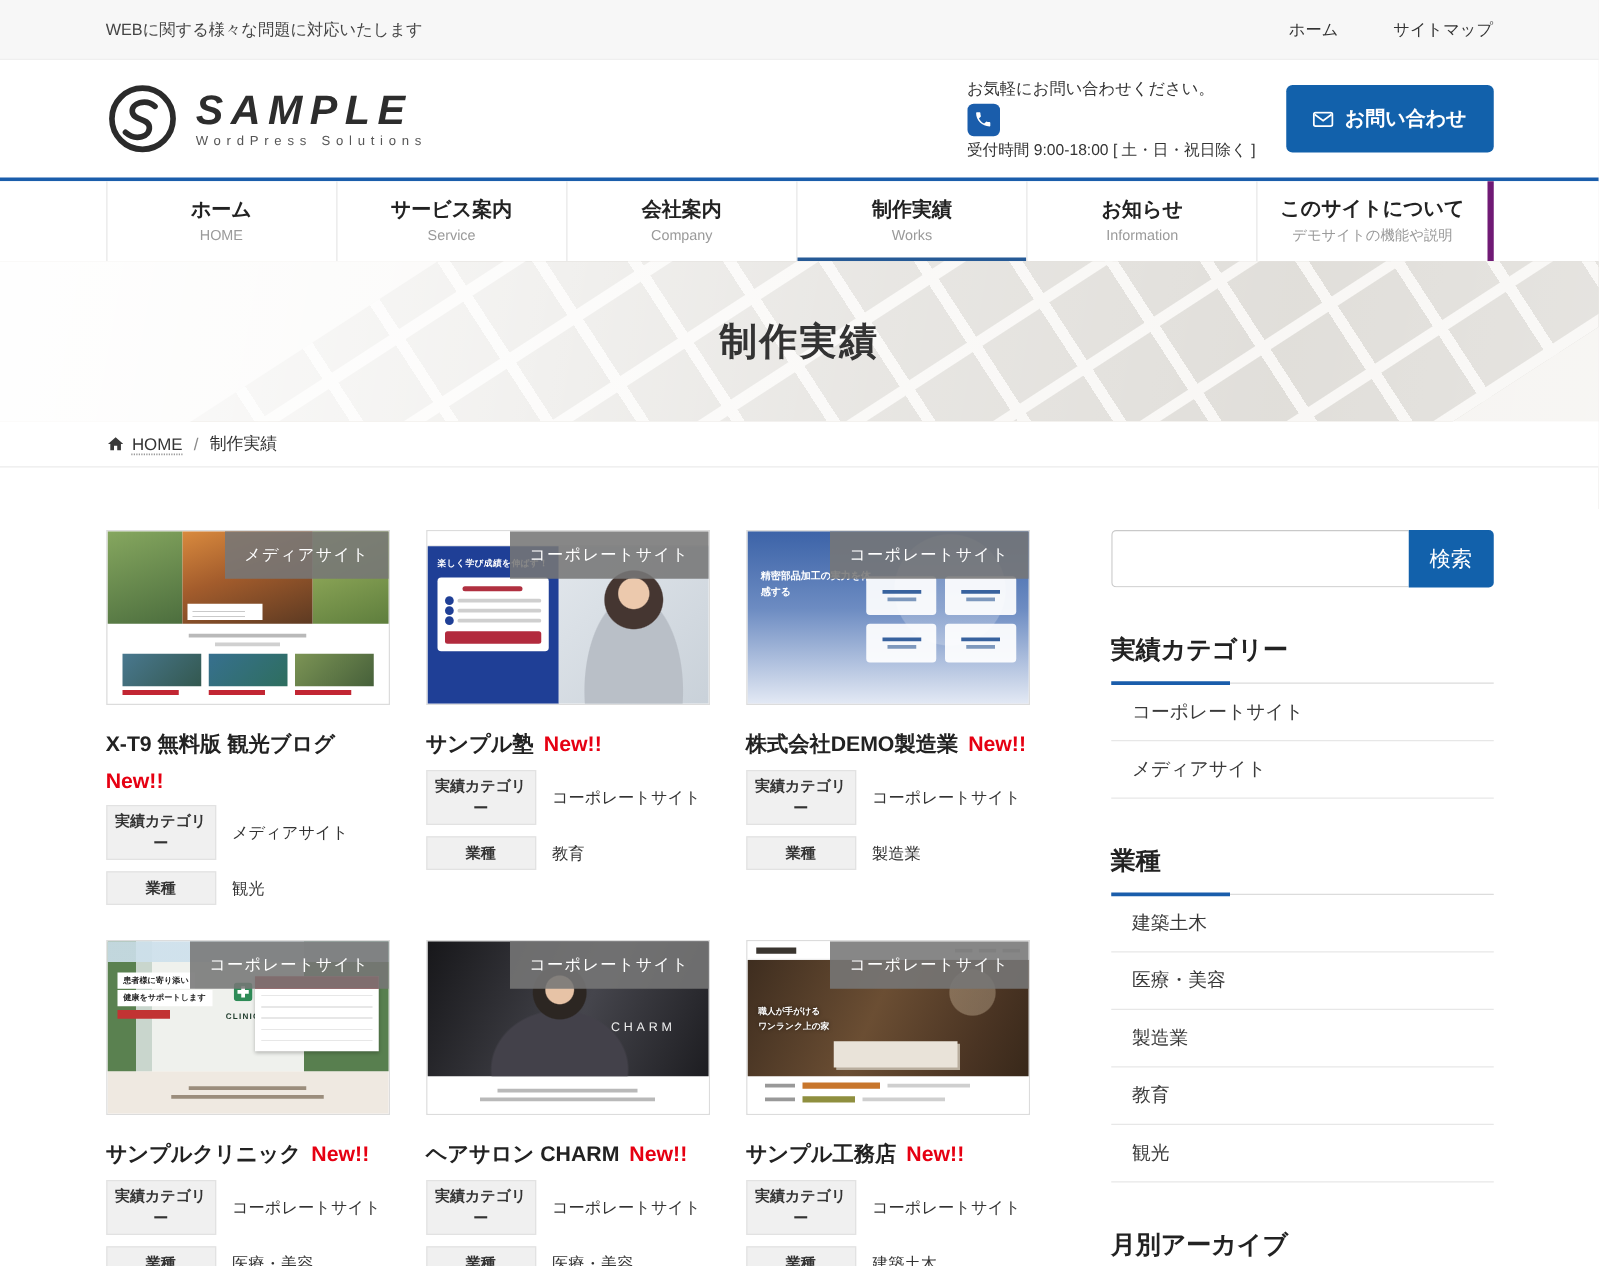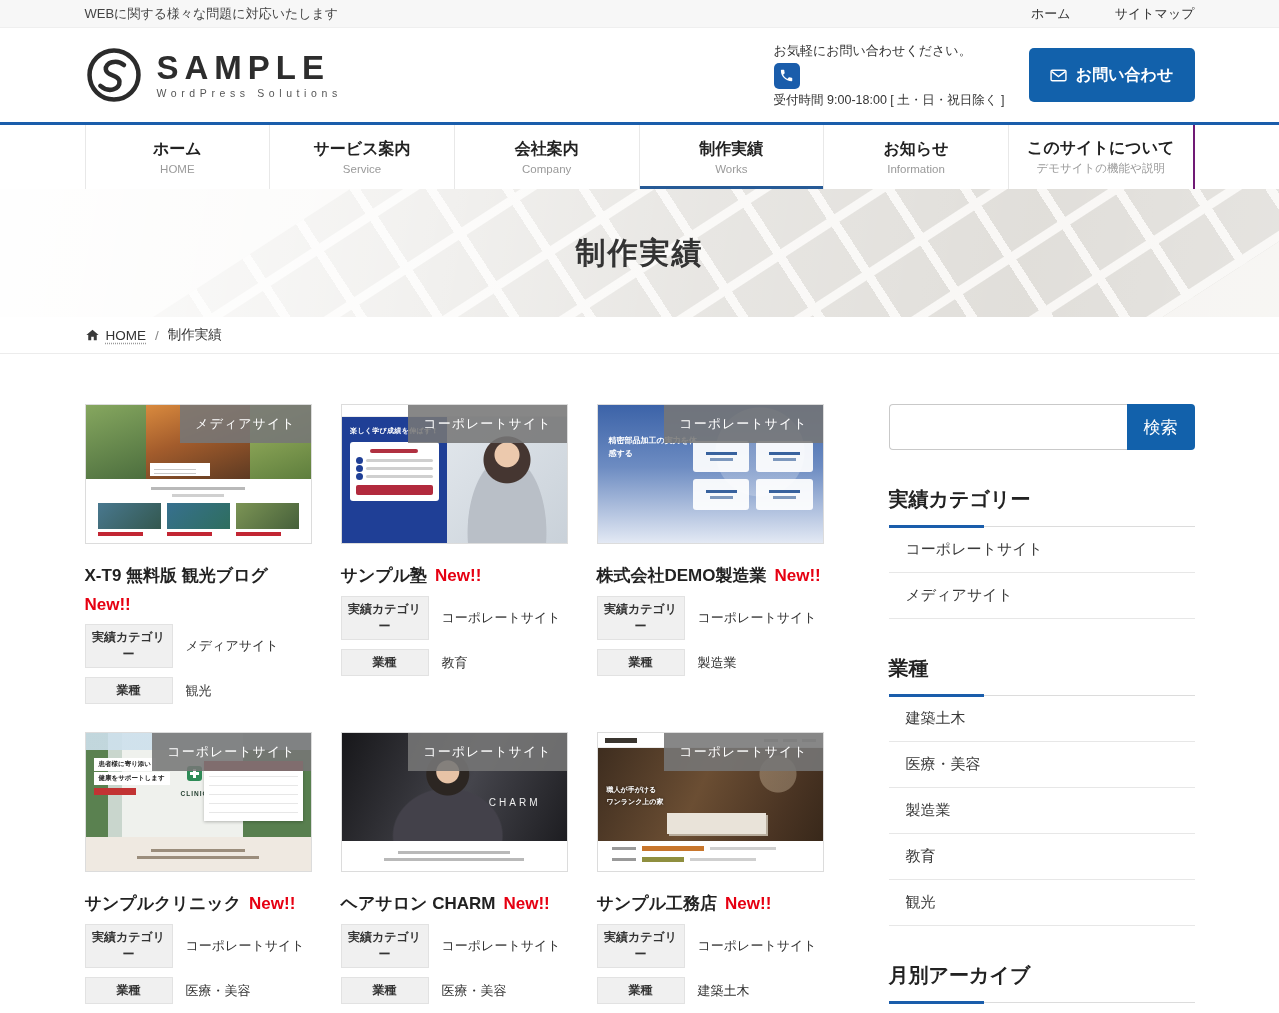--- a/index.html
+++ b/index.html
@@ -4,53 +4,53 @@
 <style>
   * { margin:0; padding:0; box-sizing:border-box; }
   html,body { width:1279px; }
   body {
     font-family:"Liberation Sans","DejaVu Sans",sans-serif;
     color:#333; background:#fff; width:1279px; height:1013px; overflow:hidden;
   }
   .container { width:1110px; margin:0 auto; }
 
   
-  .topbar { background:#f7f7f7; height:28px; border-bottom:1px solid #efefef; }
+  .topbar { background:#f7f7f7; height:48px; border-bottom:1px solid #efefef; }
   .topbar .container { display:flex; align-items:center; justify-content:space-between; height:100%; }
   .topbar-tagline { font-size:13px; color:#444; }
   .topbar-links { display:flex; gap:44px; }
   .topbar-links a { font-size:13px; color:#333; text-decoration:none; cursor:pointer; }
 
   
   .site-header { background:#fff; height:97px; border-bottom:3px solid #1a5dab; }
   .site-header .container { display:flex; align-items:center; height:100%; }
   .logo { display:flex; align-items:center; gap:14px; cursor:pointer; }
   .logo svg { width:58px; height:58px; }
   .logo-texts { display:flex; flex-direction:column; }
-  .logo-name { font-size:33px; font-weight:700; letter-spacing:6px; color:#2d2d2d; line-height:1.05; }
+  .logo-name { font-size:33px; font-weight:700; letter-spacing:6px; color:#2d2d2d; line-height:1.05;font-style:italic; }
   .logo-sub { font-size:10.5px; letter-spacing:4.6px; color:#555; margin-top:2px; }
   .header-right { margin-left:auto; display:flex; align-items:center; gap:24px; }
   .phone-block { text-align:left; }
   .phone-note { font-size:13px; color:#333; margin-bottom:3px; }
   .phone-row { display:flex; align-items:center; gap:8px; }
   .phone-icon-box { width:26px; height:26px; background:#1a5dab; border-radius:5px; display:flex; align-items:center; justify-content:center; }
   .phone-icon-box svg { width:15px; height:15px; }
   .phone-number { font-size:27px; font-weight:700; color:#1a5dab; letter-spacing:1px; }
   .phone-hours { font-size:12.5px; color:#333; margin-top:3px; }
   .contact-btn { width:166px; height:54px; background:#1261ab; border:none; border-radius:5px;
     color:#fff; font-size:16px; font-weight:700; display:flex; align-items:center; justify-content:center;
     gap:9px; cursor:pointer; font-family:inherit; }
   .contact-btn svg { width:17px; height:13px; }
 
   
   .main-nav { background:#fff; height:64px; }
   .main-nav .container { display:flex; height:100%; }
   .nav-item { flex:1; display:flex; flex-direction:column; align-items:center; justify-content:center;
     border-left:1px solid #e8e8e8; cursor:pointer; position:relative; }
-  .nav-item:last-child { border-right:2px solid #701a75; }
+  .nav-item:last-child { border-right:5px solid #701a75; }
   .nav-label { font-size:16px; font-weight:700; color:#222; line-height:1.2; }
   .nav-sub { font-size:11.5px; color:#9a9a9a; margin-top:4px; }
   .nav-item.active::after { content:""; position:absolute; left:0; right:0; bottom:0; height:3px; background:#265a96; }
 
   
   .hero { position:relative; height:128px; overflow:hidden; background:#f2f0ec; }
   .hero-keys { position:absolute; left:-25%; top:-170%; width:170%; height:430%;
     background-color:#d5d2cc;
     background-image:
       repeating-linear-gradient(0deg,#f6f4f1 0 9px, transparent 9px 64px),

